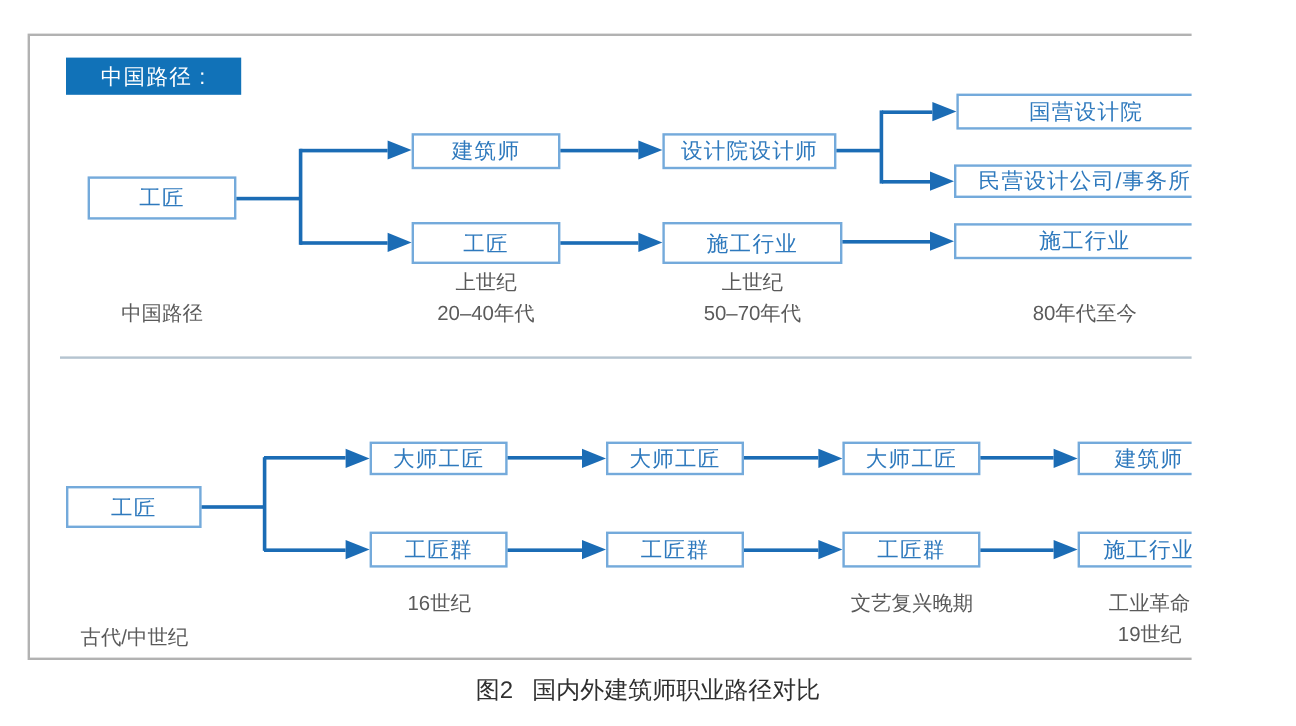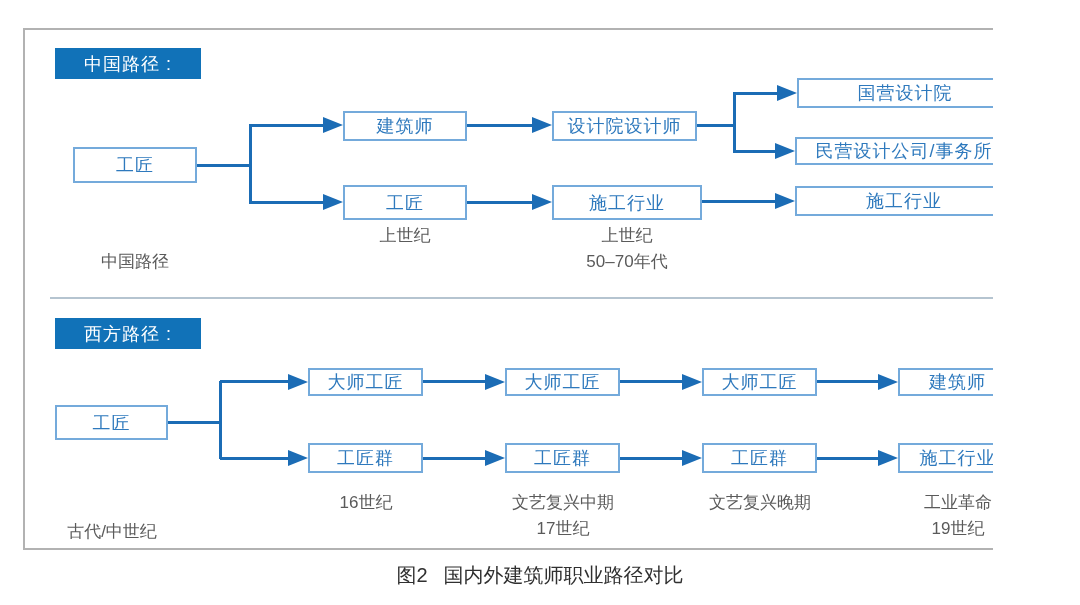--- a/index.html
+++ b/index.html
@@ -79,31 +79,32 @@
   <div class="ln" style="left:735px;top:150px;width:40px;"></div>
   <div class="ah" style="left:775px;top:143px;"></div>
   <div class="ln" style="left:702px;top:200px;width:73px;"></div>
   <div class="ah" style="left:775px;top:193px;"></div>
 
   <div class="tlabel" style="left:35px;top:249px;">
     <div>中国路径</div>
   </div>
   <div class="tlabel" style="left:305px;top:223px;">
     <div>上世纪</div>
+    <div>20–40年代</div>
   </div>
   <div class="tlabel" style="left:527px;top:223px;">
     <div>上世纪</div>
     <div>50–70年代</div>
   </div>
+  <div class="tlabel" style="left:804px;top:249px;">
+    <div>80年代至今</div>
+  </div>
 
   <div class="divider"></div>
 
-  <div class="sec-header" style="left:55px;top:318px;">
-    <span>西方路径 :</span>
-  </div>
 
   <div class="node" style="left:55px;top:405px;width:113px;height:35px;">
     <span>工匠</span>
   </div>
   <div class="node" style="left:308px;top:368px;width:115px;height:28px;">
     <span>大师工匠</span>
   </div>
   <div class="node" style="left:505px;top:368px;width:115px;height:28px;">
     <span>大师工匠</span>
   </div>
@@ -144,24 +145,20 @@
   <div class="ah" style="left:878px;top:374px;"></div>
   <div class="ln" style="left:817px;top:457px;width:61px;"></div>
   <div class="ah" style="left:878px;top:450px;"></div>
 
   <div class="tlabel" style="left:12px;top:519px;">
     <div>古代/中世纪</div>
   </div>
   <div class="tlabel" style="left:266px;top:490px;">
     <div>16世纪</div>
   </div>
-  <div class="tlabel" style="left:463px;top:490px;">
-    <div>文艺复兴中期</div>
-    <div>17世纪</div>
-  </div>
   <div class="tlabel" style="left:660px;top:490px;">
     <div>文艺复兴晚期</div>
   </div>
   <div class="tlabel" style="left:858px;top:490px;">
     <div>工业革命</div>
     <div>19世纪</div>
   </div>
 
   <div class="caption">
     <span>图2</span>

